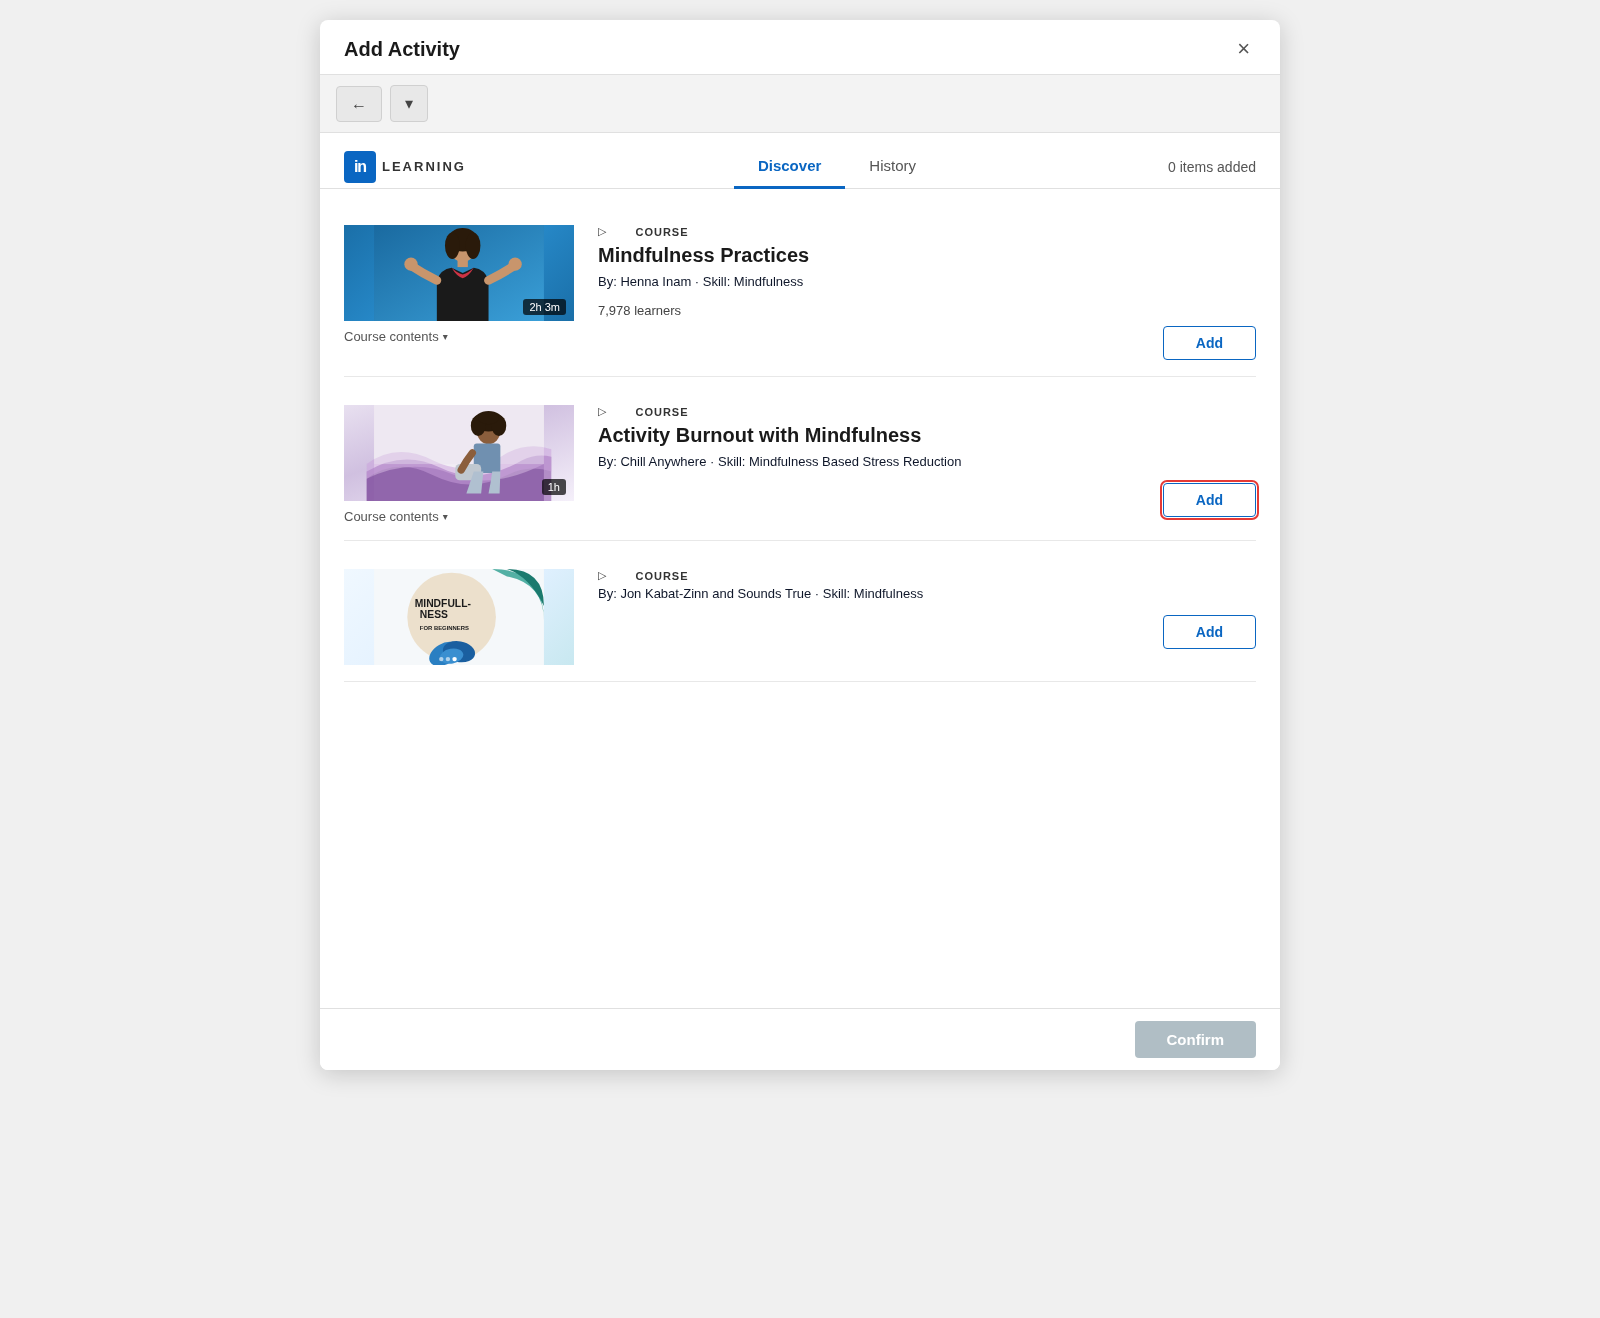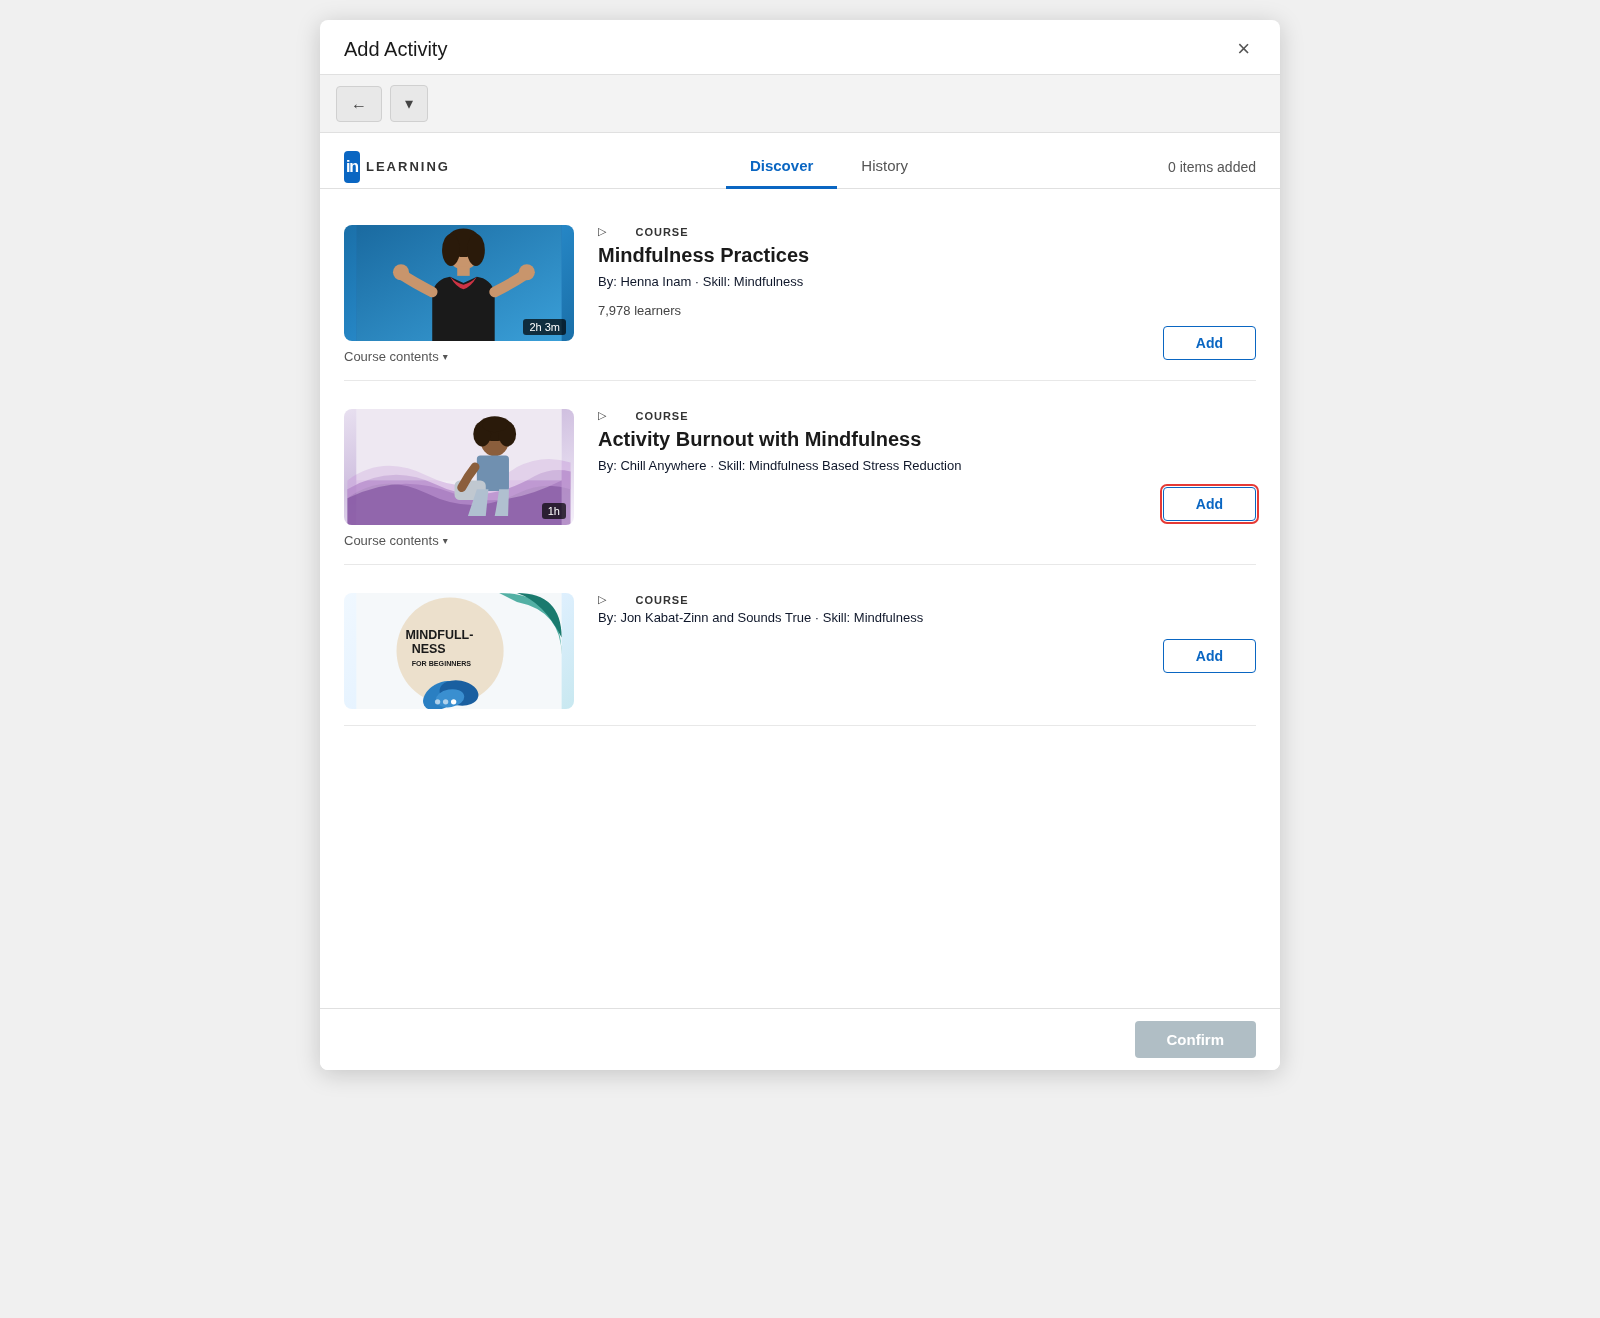--- a/index.html
+++ b/index.html
@@ -25,21 +25,21 @@
     }
     .modal-header {
       display: flex;
       align-items: center;
       justify-content: space-between;
       padding: 16px 24px 12px 24px;
       border-bottom: none;
     }
     .modal-title {
       font-size: 20px;
-      font-weight: 400;
+      font-weight: 700;
       color: #1a1a1a;
     }
     .close-btn {
       background: none;
       border: none;
       cursor: pointer;
       font-size: 22px;
       color: #555;
       line-height: 1;
       padding: 2px 6px;
@@ -73,21 +73,21 @@
       display: flex;
       align-items: center;
       gap: 6px;
       margin-right: 40px;
     }
     .brand-logo {
       background: #0a66c2;
       color: #fff;
       font-weight: 900;
       font-size: 16px;
-      width: 16px;
+      width: 32px;
       height: 32px;
       display: flex;
       align-items: center;
       justify-content: center;
       border-radius: 4px;
       letter-spacing: -1px;
     }
     .brand-text {
       font-size: 13px;
       font-weight: 600;
@@ -132,22 +132,22 @@
       padding: 28px 0 16px 0;
       border-bottom: 1px solid #e8e8e8;
       gap: 24px;
     }
     .course-thumb-wrap {
       position: relative;
       flex-shrink: 0;
     }
     .course-thumb {
       width: 230px;
-      height: 116px;
-      border-radius: 8px;
+      height: 96px;
+      border-radius: 0;
       overflow: hidden;
       position: relative;
     }
     
     .thumb-1 {
       background: linear-gradient(135deg, #1a6fa8 0%, #2a8fd0 50%, #1a6fa8 100%);
       display: flex;
       align-items: center;
       justify-content: center;
     }

